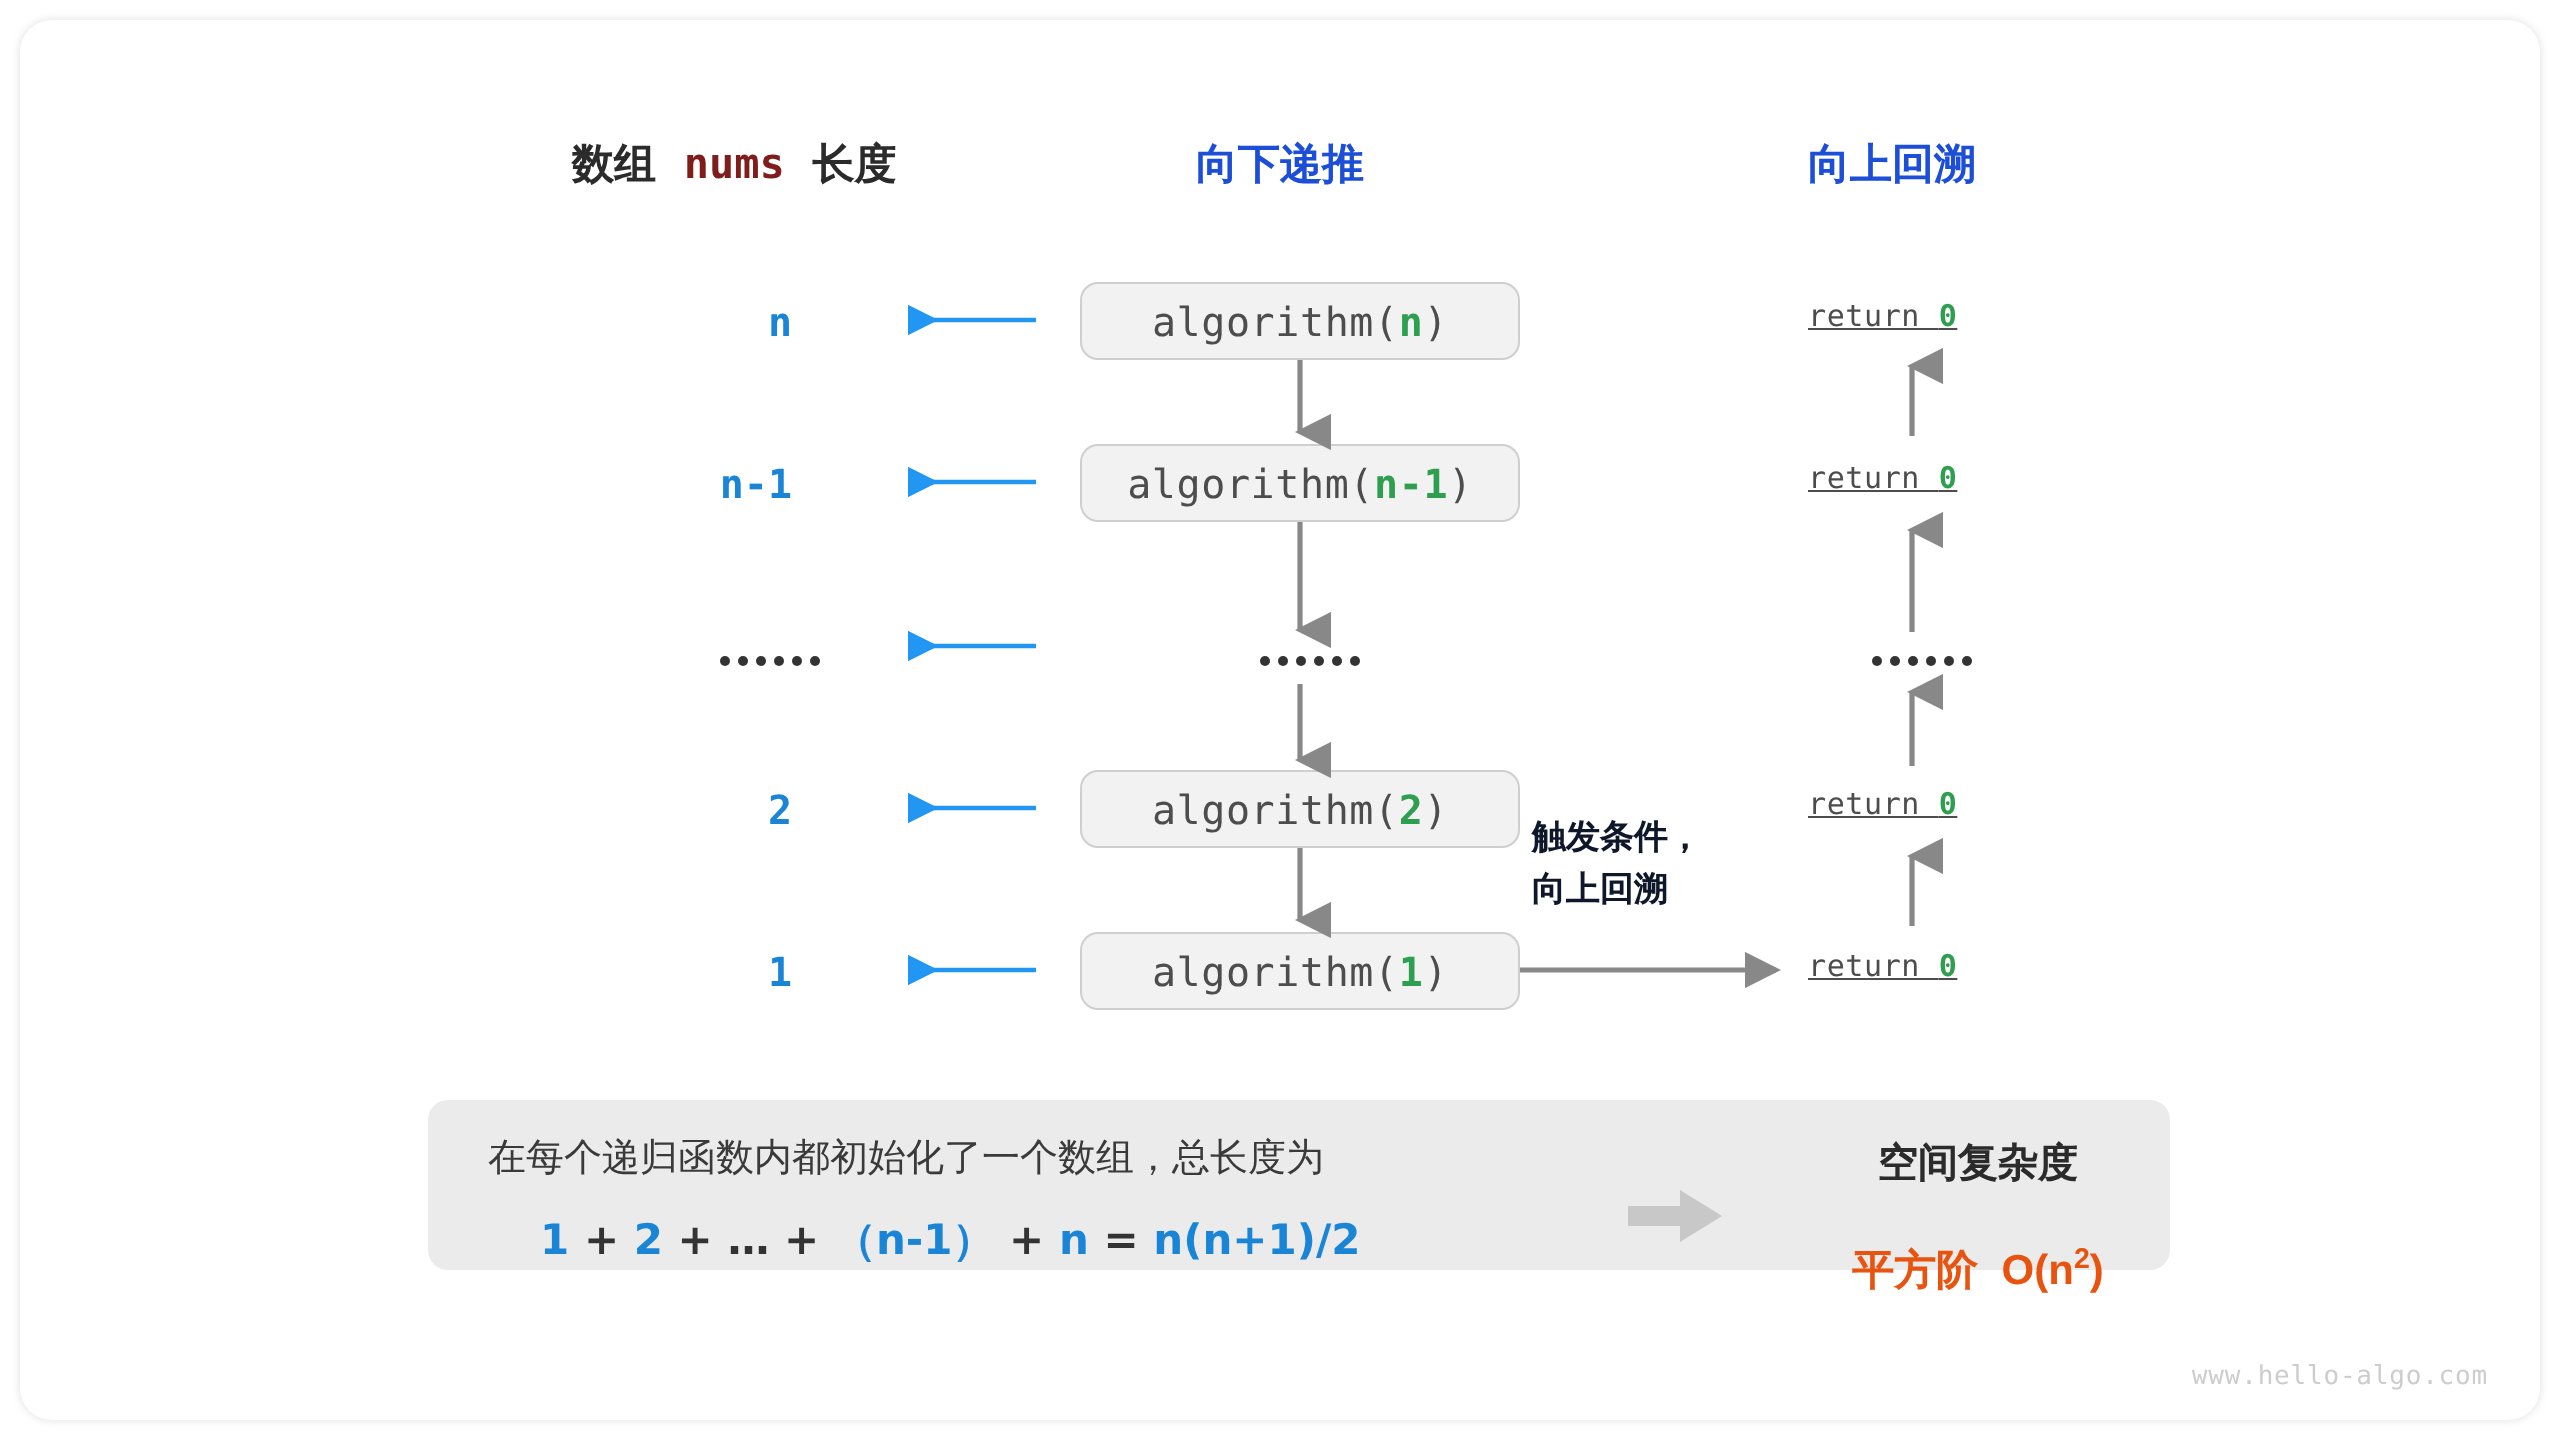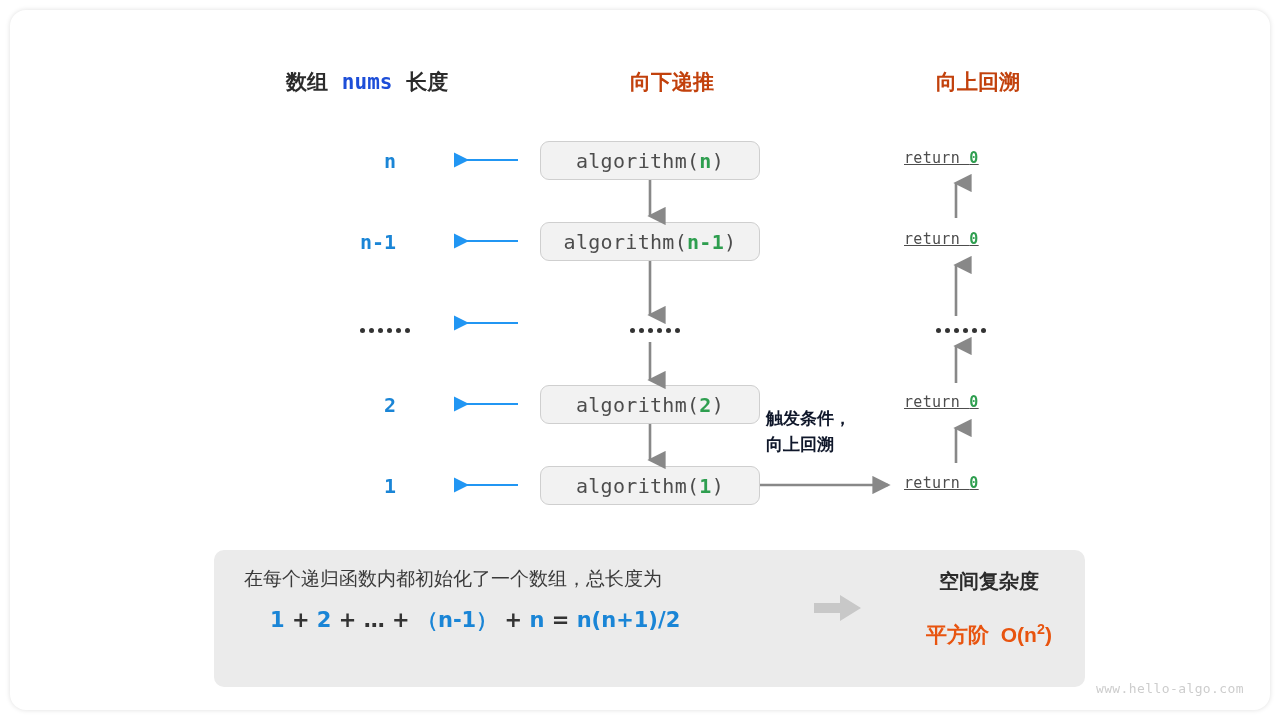--- a/index.html
+++ b/index.html
@@ -26,22 +26,22 @@
   }
   .abs { position: absolute; }
 
   
   .hdr {
     font-size: 21px;
     font-weight: bold;
     white-space: nowrap;
   }
   .hdr-dark  { color: #2b2b2b; }
-  .hdr-gray  { color: #c2410c; margin-left: 32px; }
-  .hdr-blue  { color: #1d4ed8; font-family: "DejaVu Sans Mono", monospace; }
+  .hdr-gray  { color: #1d4ed8; }
+  .hdr-blue  { color: #7f1d1d; font-family: "DejaVu Sans Mono", monospace; }
 
   
   .size-label {
     font-family: "DejaVu Sans Mono", monospace;
     font-weight: bold;
     font-size: 20px;
     color: #1a85d6;
     text-align: right;
     white-space: nowrap;
   }
@@ -99,21 +99,21 @@
     line-height: 1.55;
     white-space: nowrap;
   }
 
   
   .summary {
     position: absolute;
     left: 204px;
     top: 540px;
     width: 871px;
-    height: 137px;
+    height: 85px;
     background: #ebebeb;
     border-radius: 10px;
   }
   .sum-text {
     position: absolute;
     left: 30px;
     top: 16px;
     font-size: 19px;
     color: #3a3a3a;
     white-space: nowrap;

